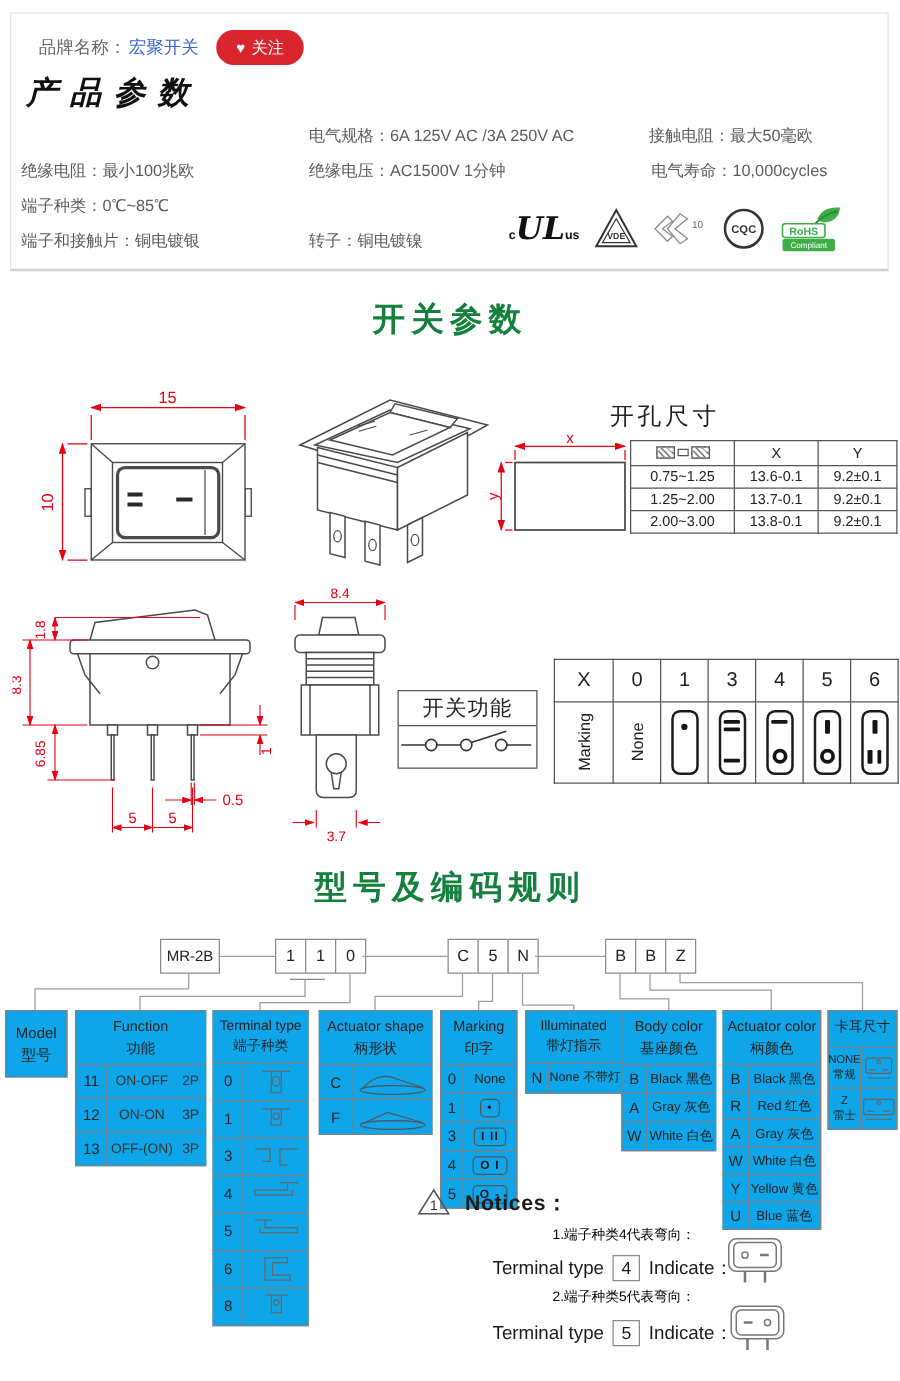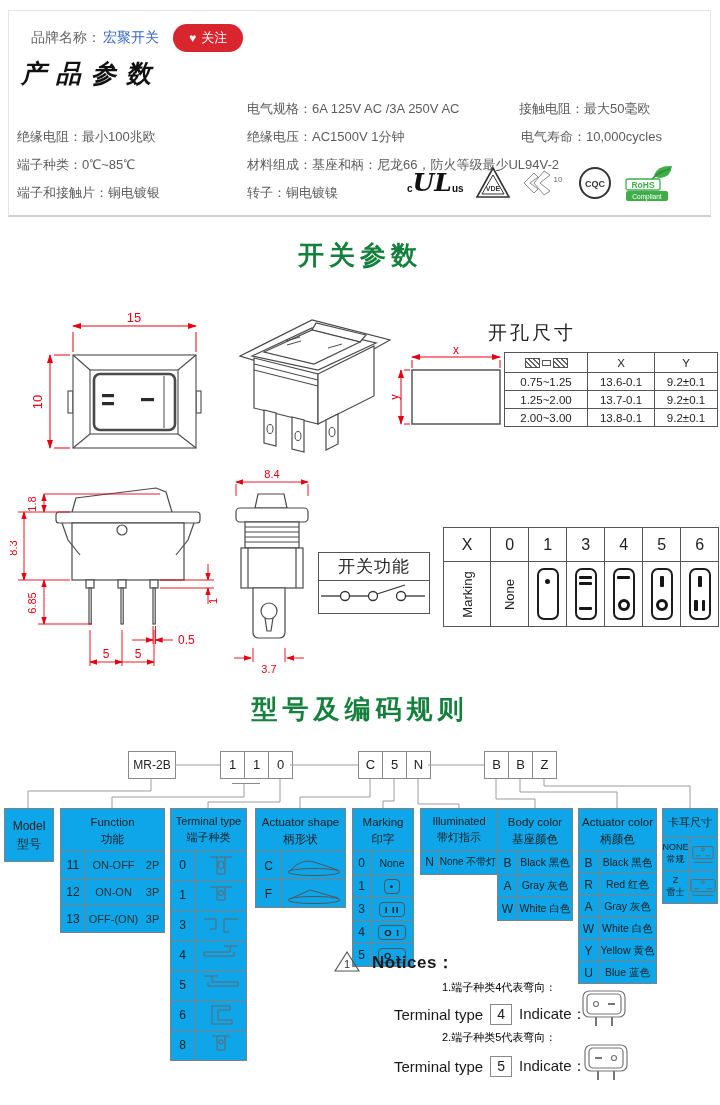--- a/index.html
+++ b/index.html
@@ -117,21 +117,20 @@
         <span>关注</span>
       </button>
     </div>
 
     <div class="abs spec" style="left:238px;top:89px;"><span>电气规格：</span><span>6A 125V AC /3A 250V AC</span></div>
     <div class="abs spec" style="left:510px;top:89px;"><span>接触电阻：</span><span>最大50毫欧</span></div>
     <div class="abs spec" style="left:8px;top:117px;"><span>绝缘电阻：</span><span>最小100兆欧</span></div>
     <div class="abs spec" style="left:238px;top:117px;"><span>绝缘电压：</span><span>AC1500V 1分钟</span></div>
     <div class="abs spec" style="left:512px;top:117px;"><span>电气寿命：</span><span>10,000cycles</span></div>
     <div class="abs spec" style="left:8px;top:145px;"><span>端子种类：</span><span>0℃~85℃</span></div>
-    <div class="abs spec" style="left:238px;top:145px;"><span>材料组成：</span><span>基座和柄：尼龙66，防火等级最少UL94V-2</span></div>
     <div class="abs spec" style="left:8px;top:173px;"><span>端子和接触片：</span><span>铜电镀银</span></div>
     <div class="abs spec" style="left:238px;top:173px;"><span>转子：</span><span>铜电镀镍</span></div>
 
     <div class="abs certs">
       <span class="cert-ul">
         <span class="c">c</span>
           <span class="ul">UL</span>
           <span class="us">us</span>
       </span>
       <svg width="36" height="34" viewBox="0 0 36 34">

